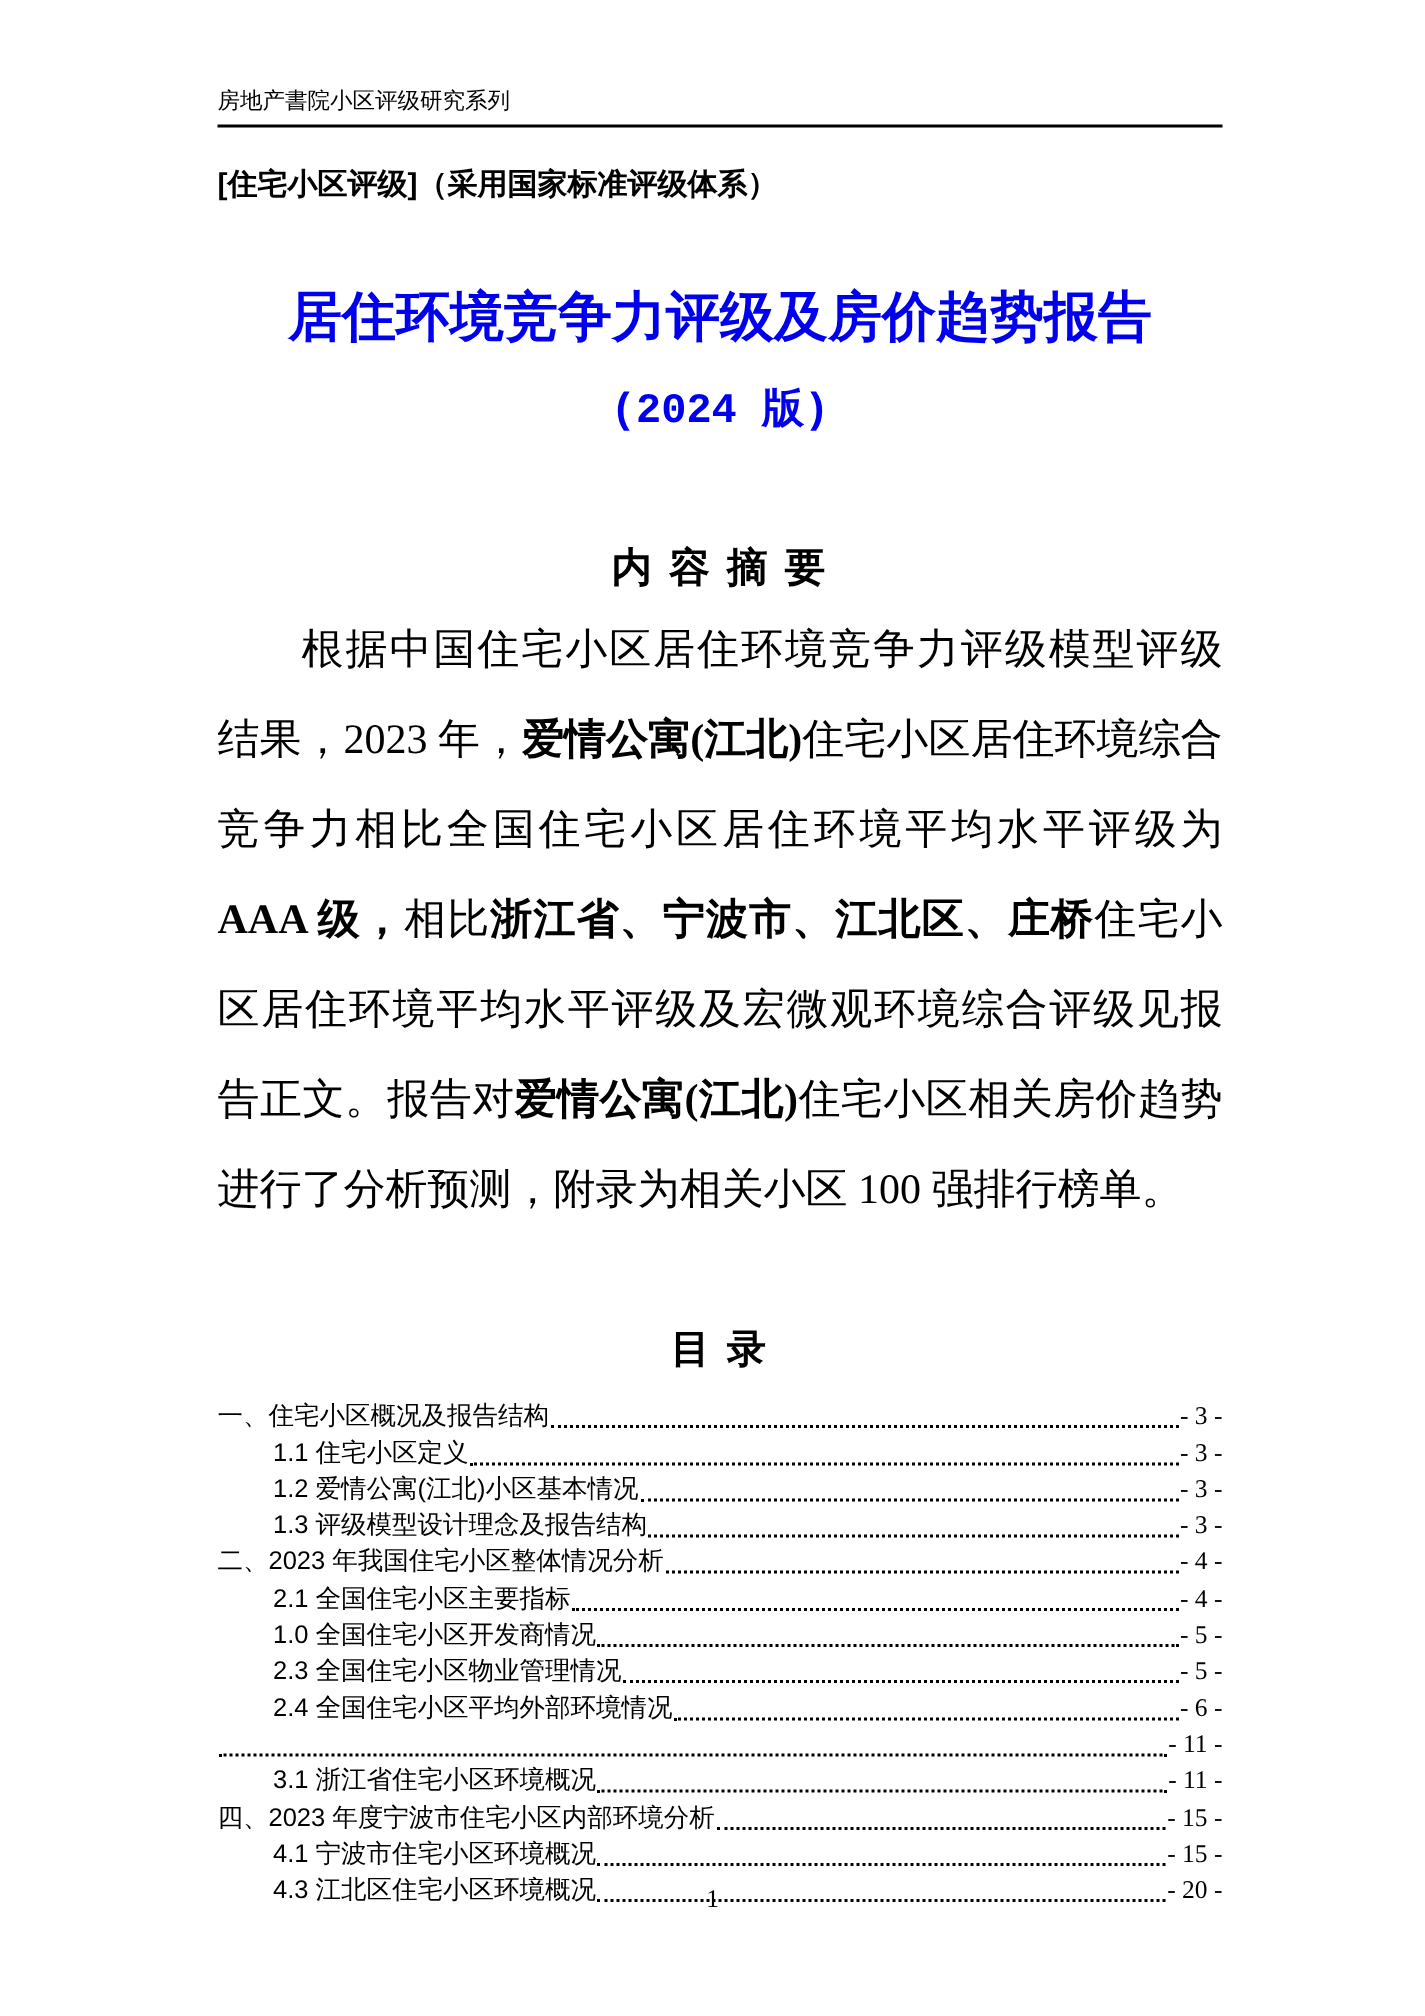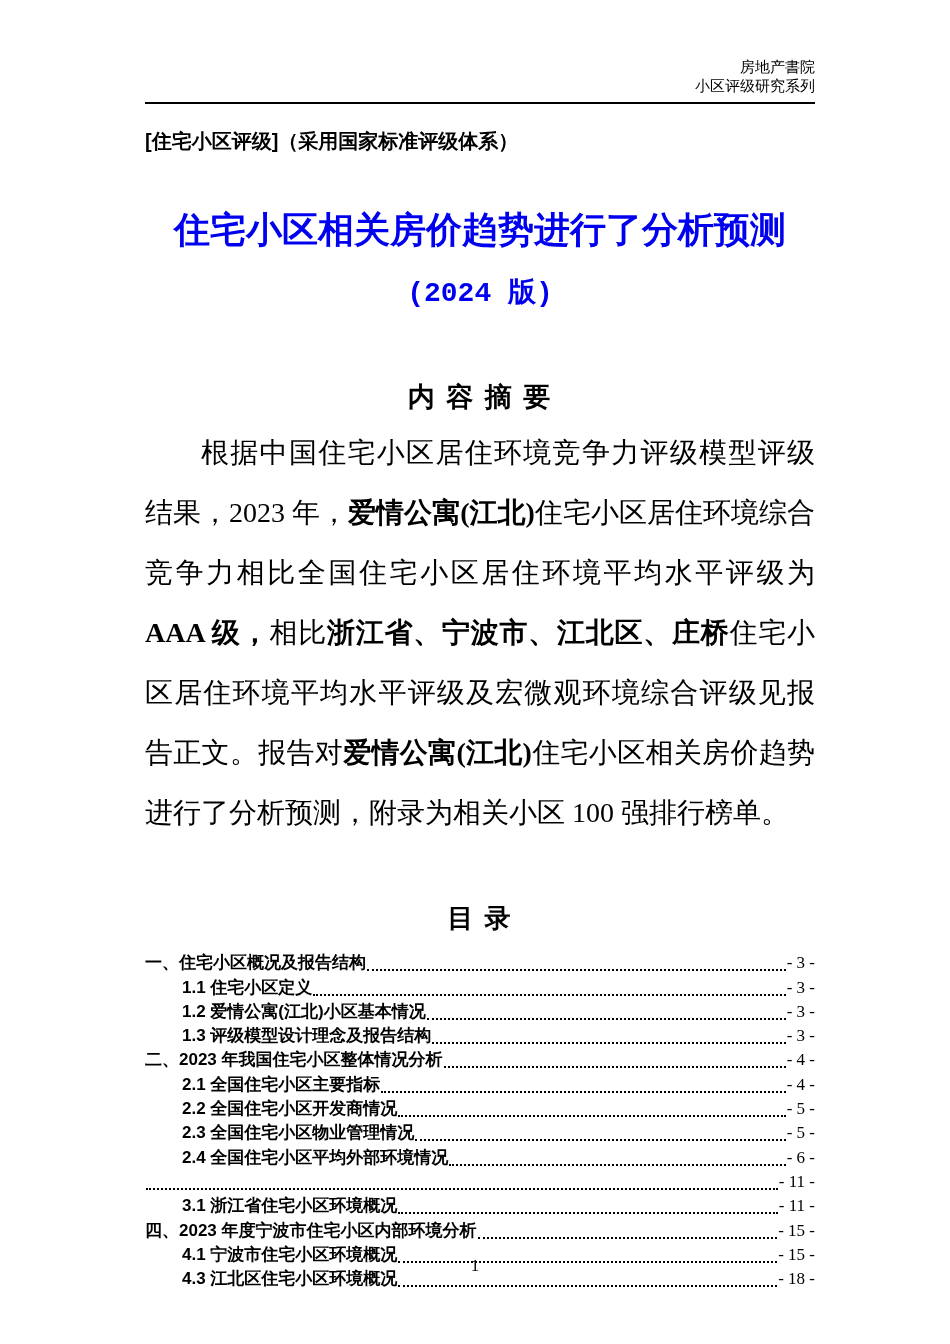--- a/index.html
+++ b/index.html
@@ -13,27 +13,26 @@
   }
   .page {
     position: absolute;
     top: 0; left: 0;
     width: 950px; height: 1344px;
     padding: 58px 135px 0 145px;
   }
   
   .header {
     display: flex;
-    justify-content: center;
+    justify-content: flex-start;
     align-items: flex-end;
     font-family: "Liberation Sans", sans-serif;
     font-size: 15px;
     padding-bottom: 6px;
     border-bottom: 2.5px solid #000000;
-    flex-direction: column;
   }
   
   .subtitle {
     margin-top: 24px;
     font-family: "Liberation Sans", sans-serif;
     font-weight: bold;
     font-size: 20px;
   }
   
   .title-block {
@@ -84,21 +83,21 @@
     margin-top: 14px;
   }
   .toc-row {
     display: flex;
     align-items: flex-end;
     height: 24.3px;
     font-size: 17px;
   }
   .toc-row .toc-label {
     font-family: "Liberation Sans", sans-serif;
-    font-weight: bold;
+    font-weight: normal;
     white-space: nowrap;
     line-height: 22px;
   }
   .toc-row.level-2 .toc-label { padding-left: 37px; }
   .toc-row .toc-dots {
     flex: 1;
     height: 5px;
     margin: 0 1px 3px 1px;
     border-bottom: 2px dotted #000000;
   }
@@ -125,21 +124,21 @@
 <div class="page">
 
   <div class="header">
     <span>房地产書院</span>
     <span>小区评级研究系列</span>
   </div>
 
   <div class="subtitle">[住宅小区评级]（采用国家标准评级体系）</div>
 
   <div class="title-block">
-    <div class="title-line">住宅小区相关房价趋势进行了分析预测</div>
+    <div class="title-line">居住环境竞争力评级及房价趋势报告</div>
     <div class="title-edition">(2024 版)</div>
   </div>
 
   <div class="abstract-heading">内 容 摘 要</div>
 
   <p class="abstract" id="abstract-paragraph"><span class="seg-normal">根据中国住宅小区居住环境竞争力评级模型评级结果，2023 年，</span><span class="seg-bold">爱情公寓(江北)</span><span class="seg-normal">住宅小区居住环境综合竞争力相比全国住宅小区居住环境平均水平评级为 </span><span class="seg-bold">AAA 级，</span><span class="seg-normal">相比</span><span class="seg-bold">浙江省、宁波市、江北区、庄桥</span><span class="seg-normal">住宅小区居住环境平均水平评级及宏微观环境综合评级见报告正文。报告对</span><span class="seg-bold">爱情公寓(江北)</span><span class="seg-normal">住宅小区相关房价趋势进行了分析预测，附录为相关小区 100 强排行榜单。</span></p>
 
   <div class="toc-heading">目 录</div>
 
   <div class="toc" id="toc-list">
@@ -167,21 +166,21 @@
         <span class="toc-label">二、2023 年我国住宅小区整体情况分析</span>
         <span class="toc-dots"></span>
         <span class="toc-page">- 4 -</span>
       </div>
       <div class="toc-row level-2">
         <span class="toc-label">2.1 全国住宅小区主要指标</span>
         <span class="toc-dots"></span>
         <span class="toc-page">- 4 -</span>
       </div>
       <div class="toc-row level-2">
-        <span class="toc-label">2.2 全国住宅小区开发商情况</span>
+        <span class="toc-label">1.0 全国住宅小区开发商情况</span>
         <span class="toc-dots"></span>
         <span class="toc-page">- 5 -</span>
       </div>
       <div class="toc-row level-2">
         <span class="toc-label">2.3 全国住宅小区物业管理情况</span>
         <span class="toc-dots"></span>
         <span class="toc-page">- 5 -</span>
       </div>
       <div class="toc-row level-2">
         <span class="toc-label">2.4 全国住宅小区平均外部环境情况</span>
@@ -203,21 +202,21 @@
         <span class="toc-page">- 15 -</span>
       </div>
       <div class="toc-row level-2">
         <span class="toc-label">4.1 宁波市住宅小区环境概况</span>
         <span class="toc-dots"></span>
         <span class="toc-page">- 15 -</span>
       </div>
       <div class="toc-row level-2">
         <span class="toc-label">4.3 江北区住宅小区环境概况</span>
         <span class="toc-dots"></span>
-        <span class="toc-page">- 18 -</span>
+        <span class="toc-page">- 20 -</span>
       </div>
     </div>
 
   <div class="footer">
     <span>1</span>
   </div>
 
 </div>
 
 </body></html>

